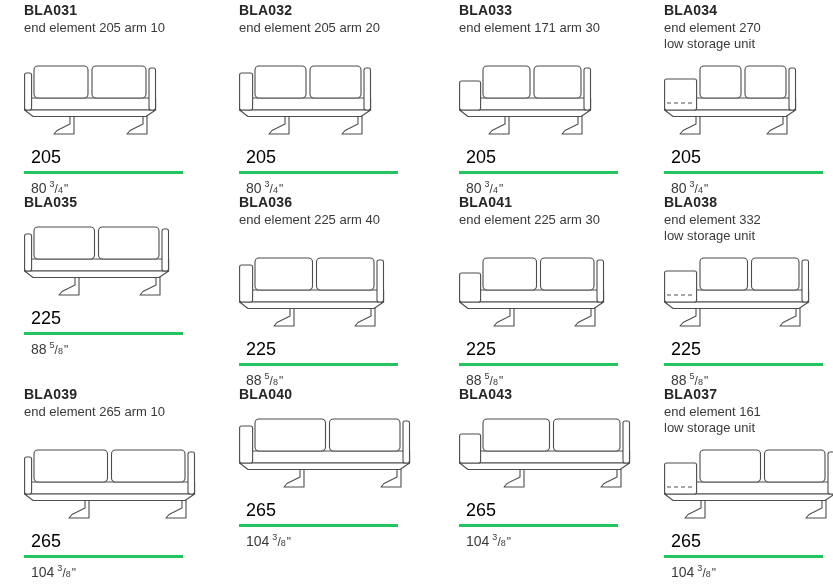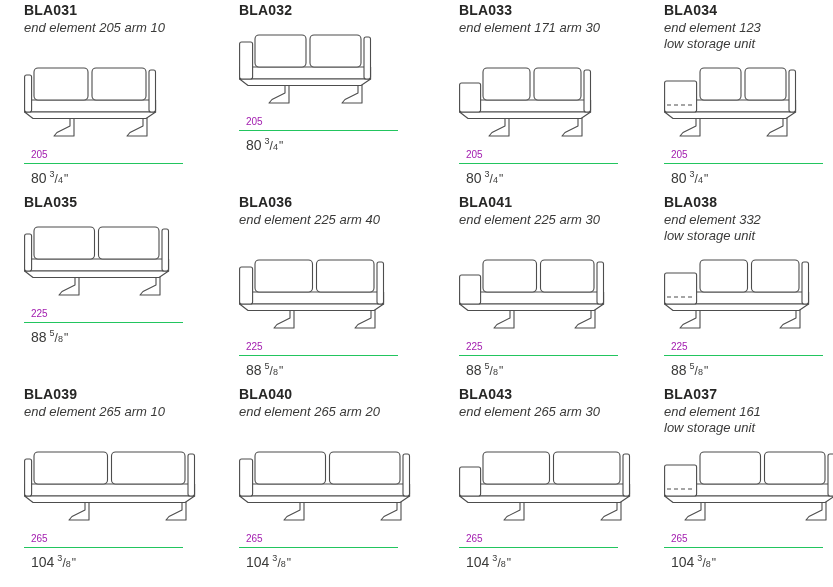--- a/index.html
+++ b/index.html
@@ -8,25 +8,25 @@
     font-family:"Liberation Sans",sans-serif;color:#333332;
   }
   #grid{
     display:grid;
     grid-template-columns:215px 220px 205px 173px;
     grid-auto-rows:192px;
     padding:2px 0 0 24px;
   }
   .card{display:flex;flex-direction:column;align-items:flex-start;}
   .code{font-size:14px;font-weight:bold;line-height:17px;margin:0;color:#262625;letter-spacing:.2px;}
-  .desc{font-style:italic;font-size:13px;line-height:16px;margin:1px 0 0;min-height:32px;display:flex;flex-direction:column;color:#3a3a39;}
+  .desc{font-size:13px;line-height:16px;margin:1px 0 0;min-height:32px;display:flex;flex-direction:column;color:#3a3a39;}
   .desc-line{white-space:nowrap;}
   .drawing{height:78px;margin-top:10px;display:flex;align-items:flex-end;}
   .dims{margin-top:9px;}
-  .dim-cm{width:152px;font-size:10px;padding:0 0 3px 7px;border-bottom:1px solid #22c55e;color:#a21caf;}
+  .dim-cm{width:152px;font-size:18px;padding:0 0 3px 7px;border-bottom:3px solid #22c55e;color:#000000;}
   .dim-in{font-size:14px;padding-left:7px;margin-top:5px;color:#3a3a39;}
   sup.frac-num{font-size:9px;margin-left:3px;}
   .frac-den{font-size:9px;}
   .frac-slash{font-size:12px;}
   .inch-unit{font-size:12px;margin-left:1px;}
 </style>
 </head>
 <body>
 
 <main>
@@ -49,20 +49,23 @@
   </svg>
         </div>
     <div class="dims">
       <div class="dim-cm">205</div>
       <div class="dim-in"><span>80</span><sup class="frac-num">3</sup><span class="frac-slash">/</span><span class="frac-den">4</span><span class="inch-unit">"</span></div>
     </div>
   </section>
 
   <section class="card">
     <h3 class="code">BLA032</h3>
+    <p class="desc">
+          <span class="desc-line">end element 205 arm 20</span>
+        </p>
     <div class="drawing">
           <svg width="133" height="76" viewBox="0 0 133 76" fill="none" stroke="#4d4d4d" stroke-width="1.1" stroke-linejoin="round">
     <path d="M46,54 L46,62 L33,68.5 L30,72 L50,72 L50,54 Z" fill="#fff"></path>
     <path d="M119,54 L119,62 L106,68.5 L103,72 L123,72 L123,54 Z" fill="#fff"></path>
     <rect x="0.6" y="36" width="131" height="12" fill="#fff"></rect>
     <path d="M0.6,48 L9,54.5 L122,54.5 L131.6,48 Z" fill="#fff"></path>
     <rect x="0.6" y="11" width="13" height="37" rx="2" fill="#fff"></rect>
     <rect x="16" y="4" width="51" height="32" rx="4" fill="#fff"></rect>
     <rect x="71" y="4" width="51" height="32" rx="4" fill="#fff"></rect>
     <rect x="125" y="6" width="6.5" height="42" rx="2" fill="#fff"></rect>
@@ -93,21 +96,21 @@
         </div>
     <div class="dims">
       <div class="dim-cm">205</div>
       <div class="dim-in"><span>80</span><sup class="frac-num">3</sup><span class="frac-slash">/</span><span class="frac-den">4</span><span class="inch-unit">"</span></div>
     </div>
   </section>
 
   <section class="card">
     <h3 class="code">BLA034</h3>
     <p class="desc">
-          <span class="desc-line">end element 123</span>
+          <span class="desc-line">end element 270</span>
           <span class="desc-line">low storage unit</span>
         </p>
     <div class="drawing">
           <svg width="133" height="76" viewBox="0 0 133 76" fill="none" stroke="#4d4d4d" stroke-width="1.1" stroke-linejoin="round">
     <path d="M32,54 L32,62 L19,68.5 L16,72 L36,72 L36,54 Z" fill="#fff"></path>
     <path d="M119,54 L119,62 L106,68.5 L103,72 L123,72 L123,54 Z" fill="#fff"></path>
     <rect x="0.6" y="36" width="131" height="12" fill="#fff"></rect>
     <path d="M0.6,48 L9,54.5 L122,54.5 L131.6,48 Z" fill="#fff"></path>
     <rect x="0.6" y="17" width="32" height="31" rx="2" fill="#fff"></rect>
             <line x1="3" y1="41" x2="29" y2="41" stroke-dasharray="4 3"></line>
@@ -231,46 +234,40 @@
   </svg>
         </div>
     <div class="dims">
       <div class="dim-cm">265</div>
       <div class="dim-in"><span>104</span><sup class="frac-num">3</sup><span class="frac-slash">/</span><span class="frac-den">8</span><span class="inch-unit">"</span></div>
     </div>
   </section>
 
   <section class="card">
     <h3 class="code">BLA040</h3>
-    <p class="desc">
-          <span class="desc-line">end element 265 arm 20</span>
-        </p>
     <div class="drawing">
           <svg width="172" height="76" viewBox="0 0 172 76" fill="none" stroke="#4d4d4d" stroke-width="1.1" stroke-linejoin="round">
     <path d="M61,54 L61,62 L48,68.5 L45,72 L65,72 L65,54 Z" fill="#fff"></path>
     <path d="M158,54 L158,62 L145,68.5 L142,72 L162,72 L162,54 Z" fill="#fff"></path>
     <rect x="0.6" y="36" width="170" height="12" fill="#fff"></rect>
     <path d="M0.6,48 L9,54.5 L161,54.5 L170.6,48 Z" fill="#fff"></path>
     <rect x="0.6" y="11" width="13" height="37" rx="2" fill="#fff"></rect>
     <rect x="16" y="4" width="70.5" height="32" rx="4" fill="#fff"></rect>
     <rect x="90.5" y="4" width="70.5" height="32" rx="4" fill="#fff"></rect>
     <rect x="164" y="6" width="6.5" height="42" rx="2" fill="#fff"></rect>
   </svg>
         </div>
     <div class="dims">
       <div class="dim-cm">265</div>
       <div class="dim-in"><span>104</span><sup class="frac-num">3</sup><span class="frac-slash">/</span><span class="frac-den">8</span><span class="inch-unit">"</span></div>
     </div>
   </section>
 
   <section class="card">
     <h3 class="code">BLA043</h3>
-    <p class="desc">
-          <span class="desc-line">end element 265 arm 30</span>
-        </p>
     <div class="drawing">
           <svg width="172" height="76" viewBox="0 0 172 76" fill="none" stroke="#4d4d4d" stroke-width="1.1" stroke-linejoin="round">
     <path d="M61,54 L61,62 L48,68.5 L45,72 L65,72 L65,54 Z" fill="#fff"></path>
     <path d="M158,54 L158,62 L145,68.5 L142,72 L162,72 L162,54 Z" fill="#fff"></path>
     <rect x="0.6" y="36" width="170" height="12" fill="#fff"></rect>
     <path d="M0.6,48 L9,54.5 L161,54.5 L170.6,48 Z" fill="#fff"></path>
     <rect x="0.6" y="19" width="21" height="29" rx="2" fill="#fff"></rect>
     <rect x="24" y="4" width="66.5" height="32" rx="4" fill="#fff"></rect>
     <rect x="94.5" y="4" width="66.5" height="32" rx="4" fill="#fff"></rect>
     <rect x="164" y="6" width="6.5" height="42" rx="2" fill="#fff"></rect>

